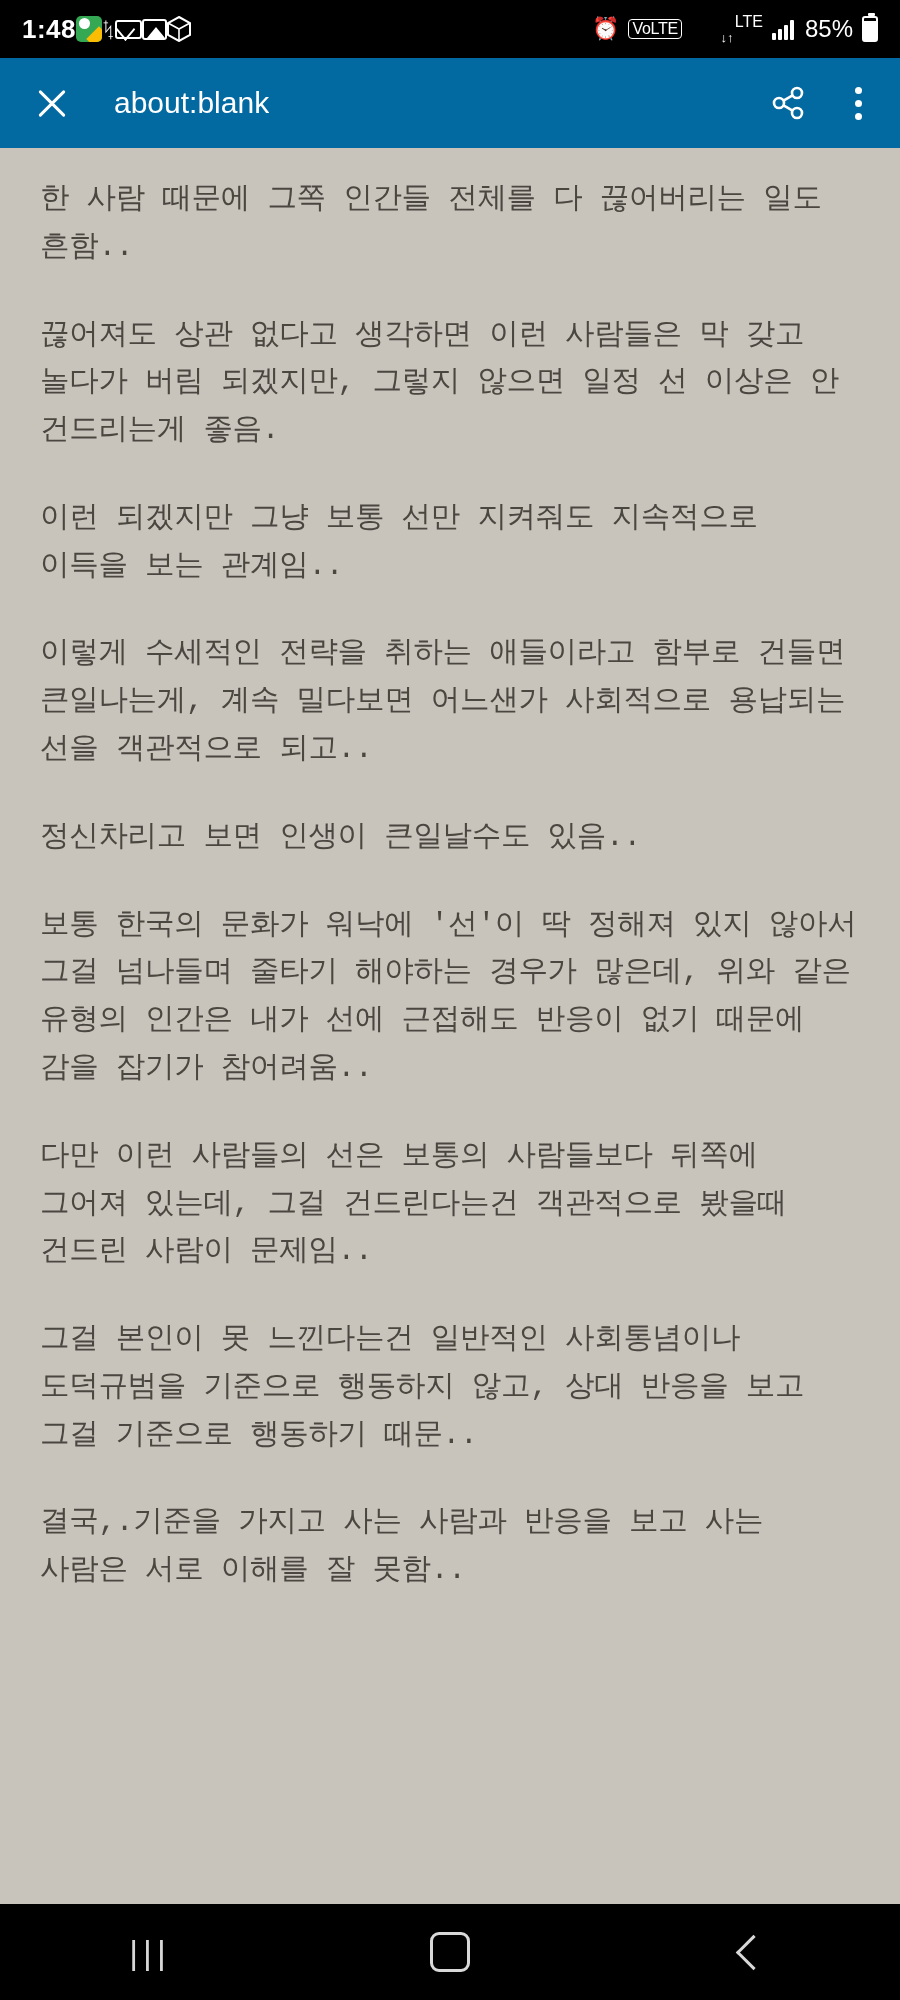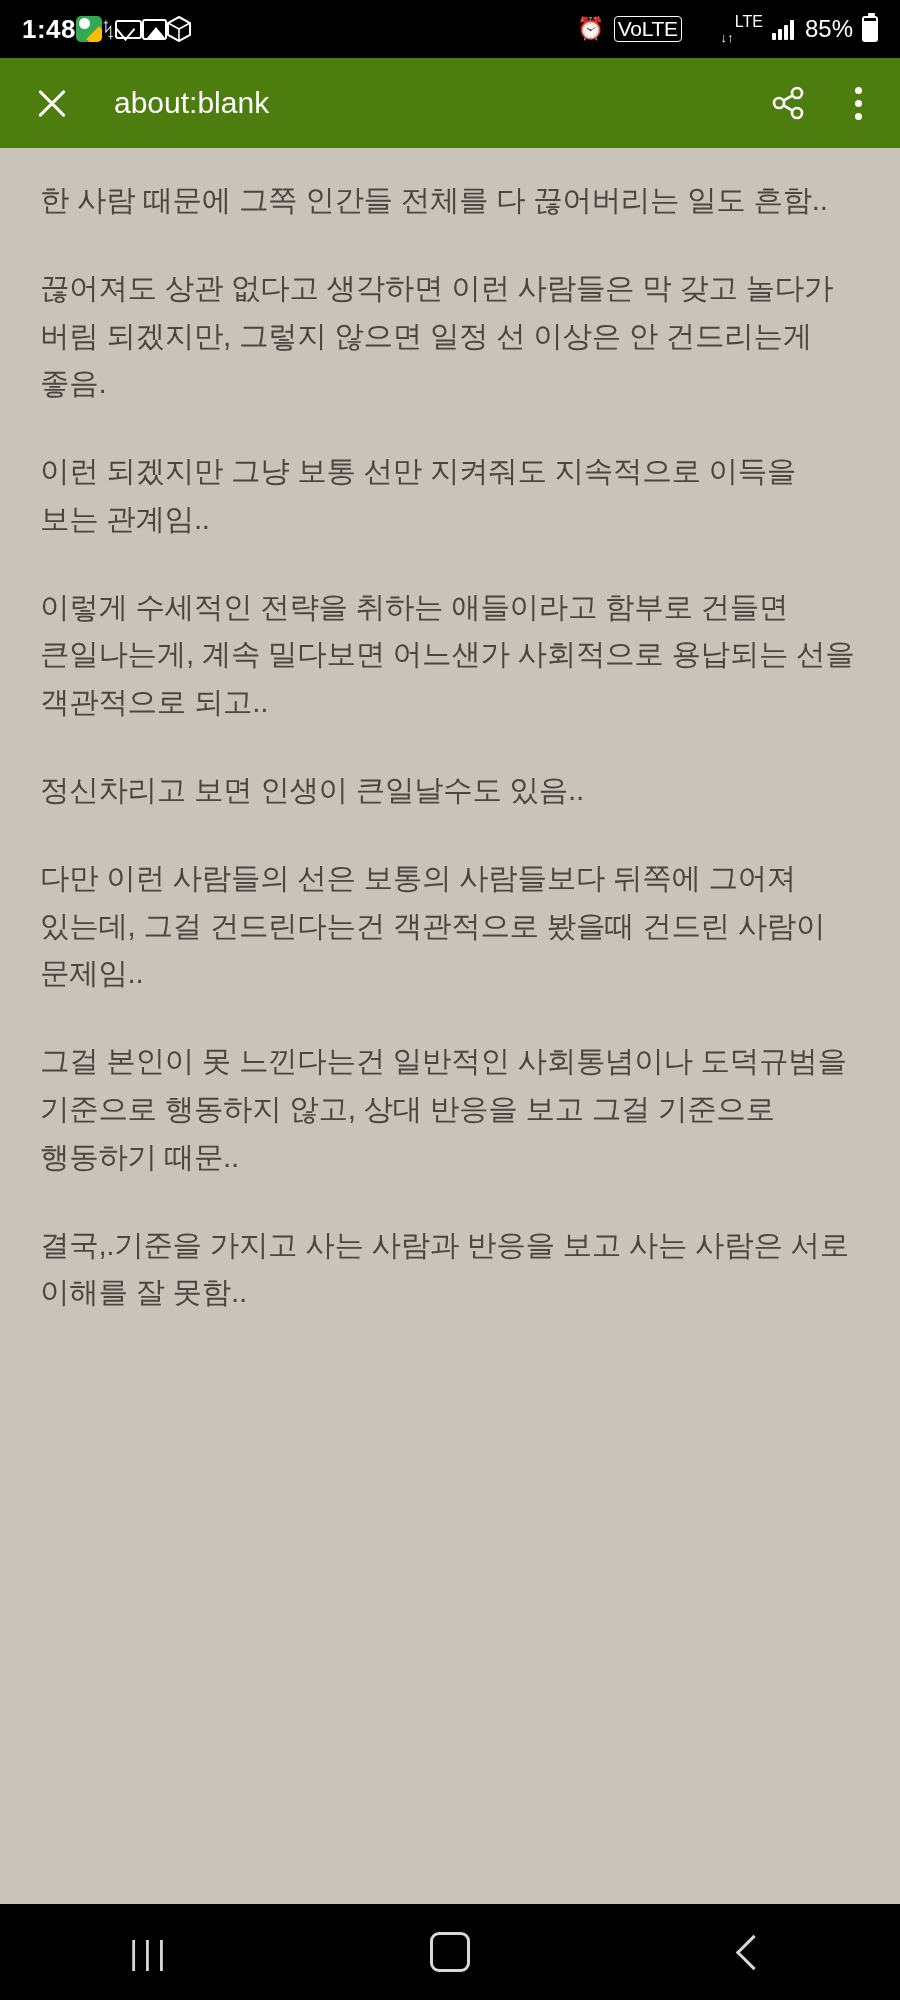--- a/index.html
+++ b/index.html
@@ -115,21 +115,21 @@
     border-right: 9px solid transparent;
     border-bottom: 11px solid #fff;
   }
   .ico-box {
     width: 24px; height: 26px;
     position: relative;
   }
   .ico-box svg { display:block; }
   .ico-alarm { font-size: 22px; color: #fff; }
   .ico-volte {
-    font-size: 21px;
+    font-size: 16px;
     border: 1.5px solid #fff;
     border-radius: 4px;
     padding: 0px 3px;
     line-height: 1.15;
     letter-spacing: -0.3px;
   }
   .lte-stack {
     display: flex;
     flex-direction: column;
     align-items: center;
@@ -171,21 +171,21 @@
     position: absolute;
     top: -5px; left: 3.5px;
     width: 7px; height: 3px;
     background: #fff;
     border-radius: 1px;
   }
 
   
   .topbar {
     height: 90px;
-    background: #4d7c0f;
+    background: #0369a1;
     display: flex;
     align-items: center;
     padding: 0 28px;
     box-sizing: border-box;
     flex: none;
   }
   .close-x {
     width: 48px; height: 48px;
     position: relative;
     flex: none;
@@ -240,21 +240,21 @@
     box-sizing: border-box;
     overflow: hidden;
     position: relative;
   }
   .content p {
     margin: 0 0 40px 0;
     color: #4a4640;
     font-size: 29.5px;
     line-height: 1.62;
     letter-spacing: -0.3px;
-    font-family: Liberation Sans, sans-serif;
+    font-family: Liberation Mono, monospace;
     word-break: keep-all;
   }
 
   
   .navbar {
     height: 96px;
     background: #000;
     display: flex;
     align-items: center;
     justify-content: space-around;
@@ -344,20 +344,21 @@
         </span>
     </div>
   </div>
 
   <div class="content">
     <p>한 사람 때문에 그쪽 인간들 전체를 다 끊어버리는 일도 흔함..</p>
     <p>끊어져도 상관 없다고 생각하면 이런 사람들은 막 갖고 놀다가 버림 되겠지만, 그렇지 않으면 일정 선 이상은 안 건드리는게 좋음.</p>
     <p>이런 되겠지만 그냥 보통 선만 지켜줘도 지속적으로 이득을 보는 관계임..</p>
     <p>이렇게 수세적인 전략을 취하는 애들이라고 함부로 건들면 큰일나는게, 계속 밀다보면 어느샌가 사회적으로 용납되는 선을 객관적으로 되고..</p>
     <p>정신차리고 보면 인생이 큰일날수도 있음..</p>
+    <p>보통 한국의 문화가 워낙에 '선'이 딱 정해져 있지 않아서 그걸 넘나들며 줄타기 해야하는 경우가 많은데, 위와 같은 유형의 인간은 내가 선에 근접해도 반응이 없기 때문에 감을 잡기가 참어려움..</p>
     <p>다만 이런 사람들의 선은 보통의 사람들보다 뒤쪽에 그어져 있는데, 그걸 건드린다는건 객관적으로 봤을때 건드린 사람이 문제임..</p>
     <p>그걸 본인이 못 느낀다는건 일반적인 사회통념이나 도덕규범을 기준으로 행동하지 않고, 상대 반응을 보고 그걸 기준으로 행동하기 때문..</p>
     <p>결국,.기준을 가지고 사는 사람과 반응을 보고 사는 사람은 서로 이해를 잘 못함..</p>
   </div>
 
   <div class="navbar">
     <div class="nav-btn">
       <span class="nav-recents">|||</span>
     </div>
     <div class="nav-btn">

